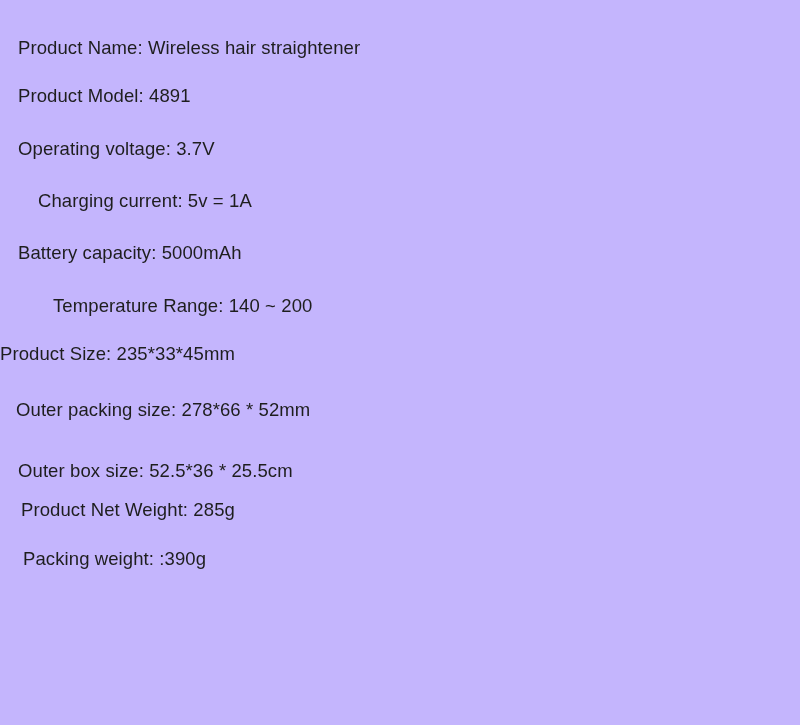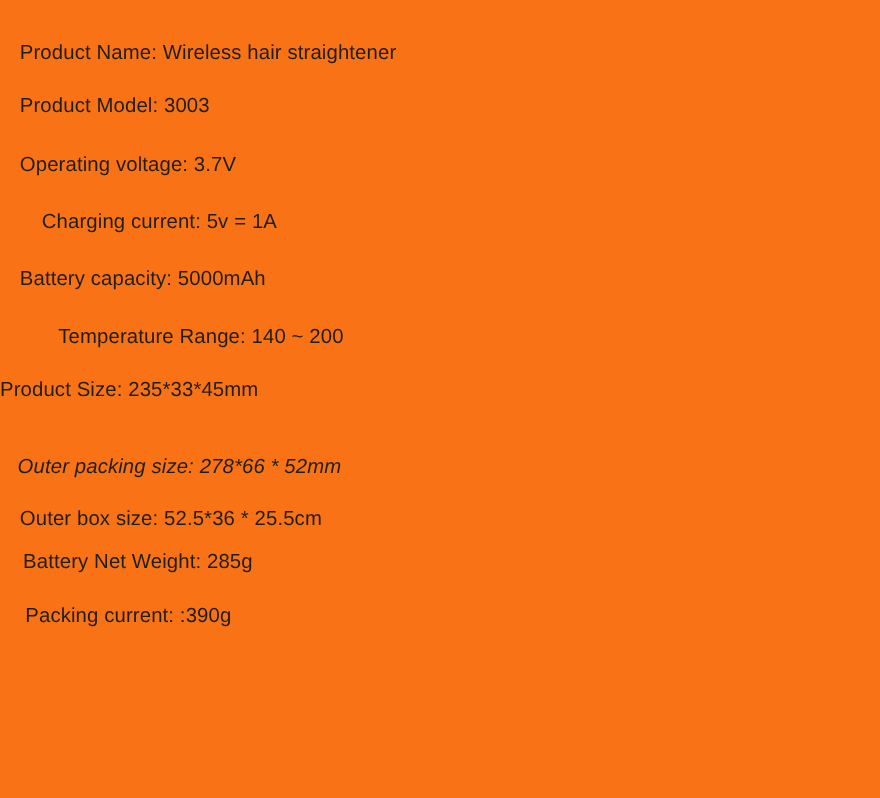--- a/index.html
+++ b/index.html
@@ -11,21 +11,21 @@
     height: 725px;
     background: #ffffff;
     font-family: "Liberation Sans", sans-serif;
     color: #1a1a1a;
     overflow: hidden;
   }
   .spec-sheet {
     position: relative;
     width: 800px;
     height: 725px;
-    background: #f97316;
+    background: #c4b5fd;
     box-sizing: border-box;
     padding: 30px 0 0 0;
   }
   .spec-list {
     list-style: none;
     margin: 0;
     padding: 0;
   }
   .spec-line {
     font-size: 18.5px;
@@ -35,35 +35,35 @@
     letter-spacing: 0.1px;
   }
   
   .l0  { position: absolute; left: 18px; top: 37px; }
   .l1  { position: absolute; left: 18px; top: 85px; }
   .l2  { position: absolute; left: 18px; top: 138px; }
   .l3  { position: absolute; left: 18px; top: 190px; margin-left: 20px; }
   .l4  { position: absolute; left: 18px; top: 242px; }
   .l5  { position: absolute; left: 18px; top: 295px; margin-left: 35px; }
   .l6  { position: absolute; left: 0; top: 343px; }
-  .l7  { position: absolute; left: 16px; top: 413px; font-style: italic; }
+  .l7  { position: absolute; left: 16px; top: 399px; }
   .l8  { position: absolute; left: 18px; top: 460px; }
   .l9  { position: absolute; left: 21px; top: 499px; }
   .l10 { position: absolute; left: 23px; top: 548px; }
 </style>
 </head>
 <body>
 
 <div class="spec-sheet">
   <div class="spec-list">
     <div class="spec-line l0">Product Name: Wireless hair straightener</div>
-    <div class="spec-line l1">Product Model: 3003</div>
+    <div class="spec-line l1">Product Model: 4891</div>
     <div class="spec-line l2">Operating voltage: 3.7V</div>
     <div class="spec-line l3">Charging current: 5v = 1A</div>
     <div class="spec-line l4">Battery capacity: 5000mAh</div>
     <div class="spec-line l5">Temperature Range: 140 ~ 200</div>
     <div class="spec-line l6">Product Size: 235*33*45mm</div>
     <div class="spec-line l7">Outer packing size: 278*66 * 52mm</div>
     <div class="spec-line l8">Outer box size: 52.5*36 * 25.5cm</div>
-    <div class="spec-line l9">Battery Net Weight: 285g</div>
-    <div class="spec-line l10">Packing current: :390g</div>
+    <div class="spec-line l9">Product Net Weight: 285g</div>
+    <div class="spec-line l10">Packing weight: :390g</div>
   </div>
 </div>
 
 </body></html>

